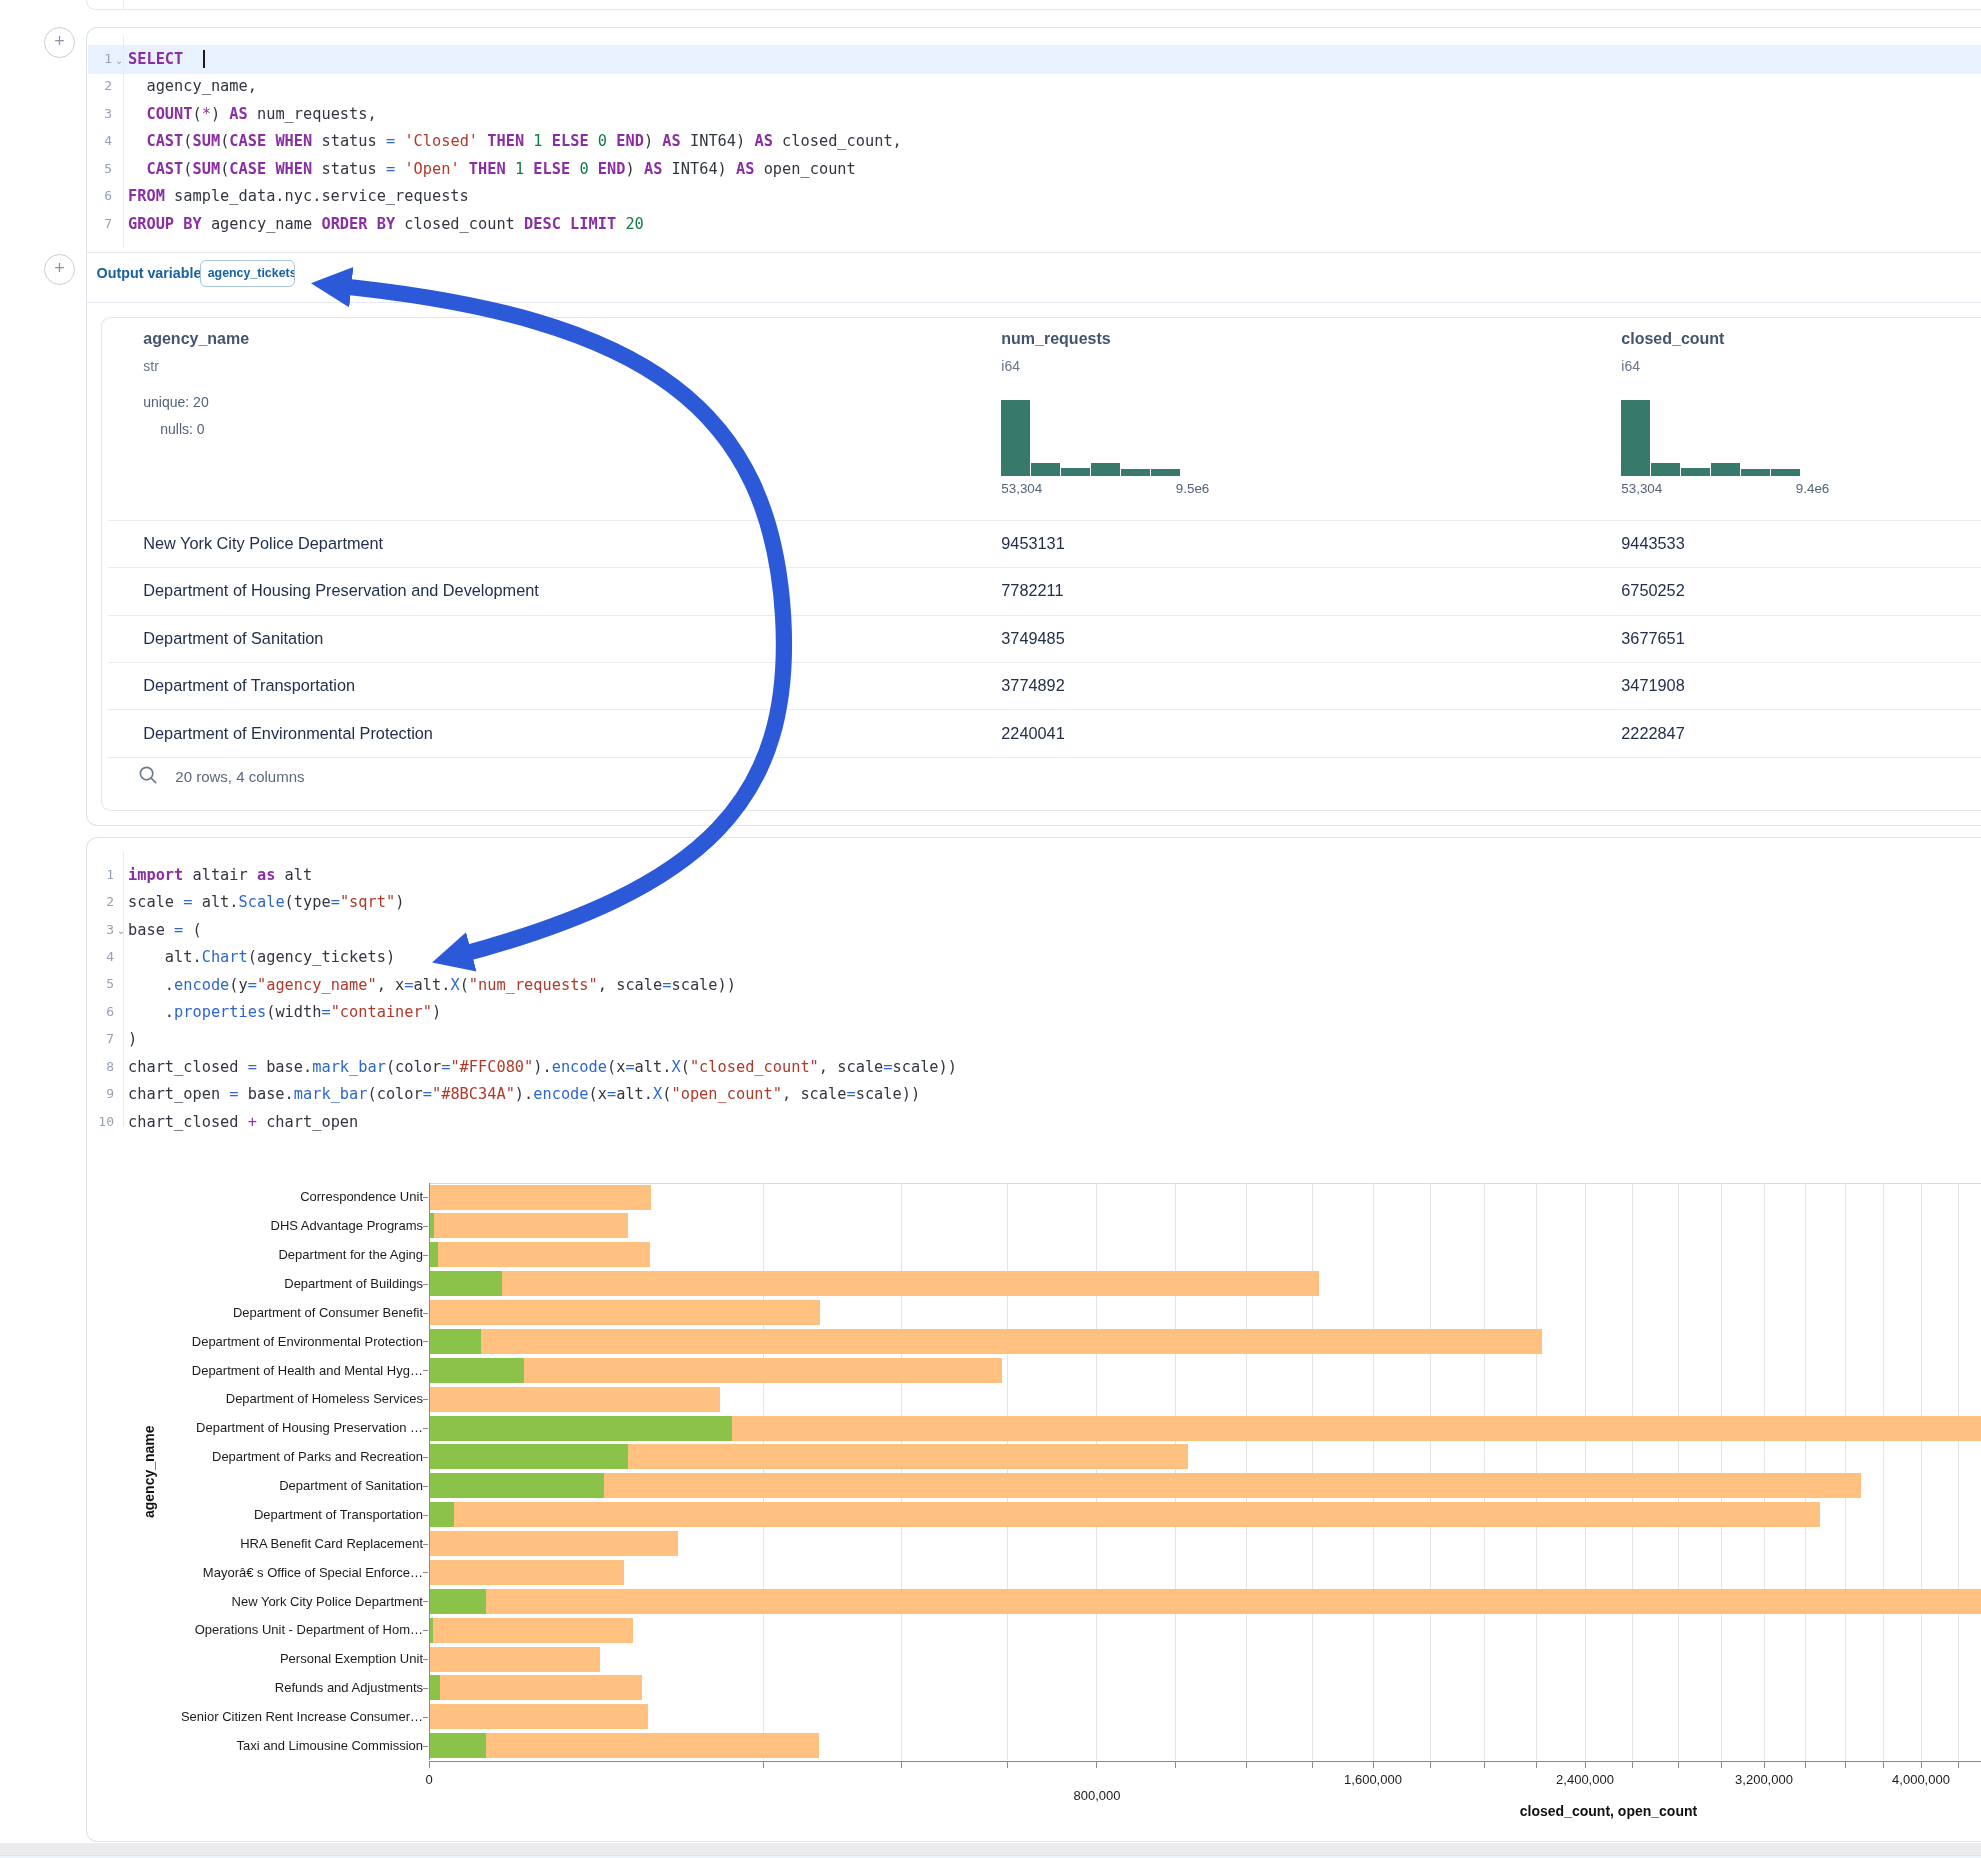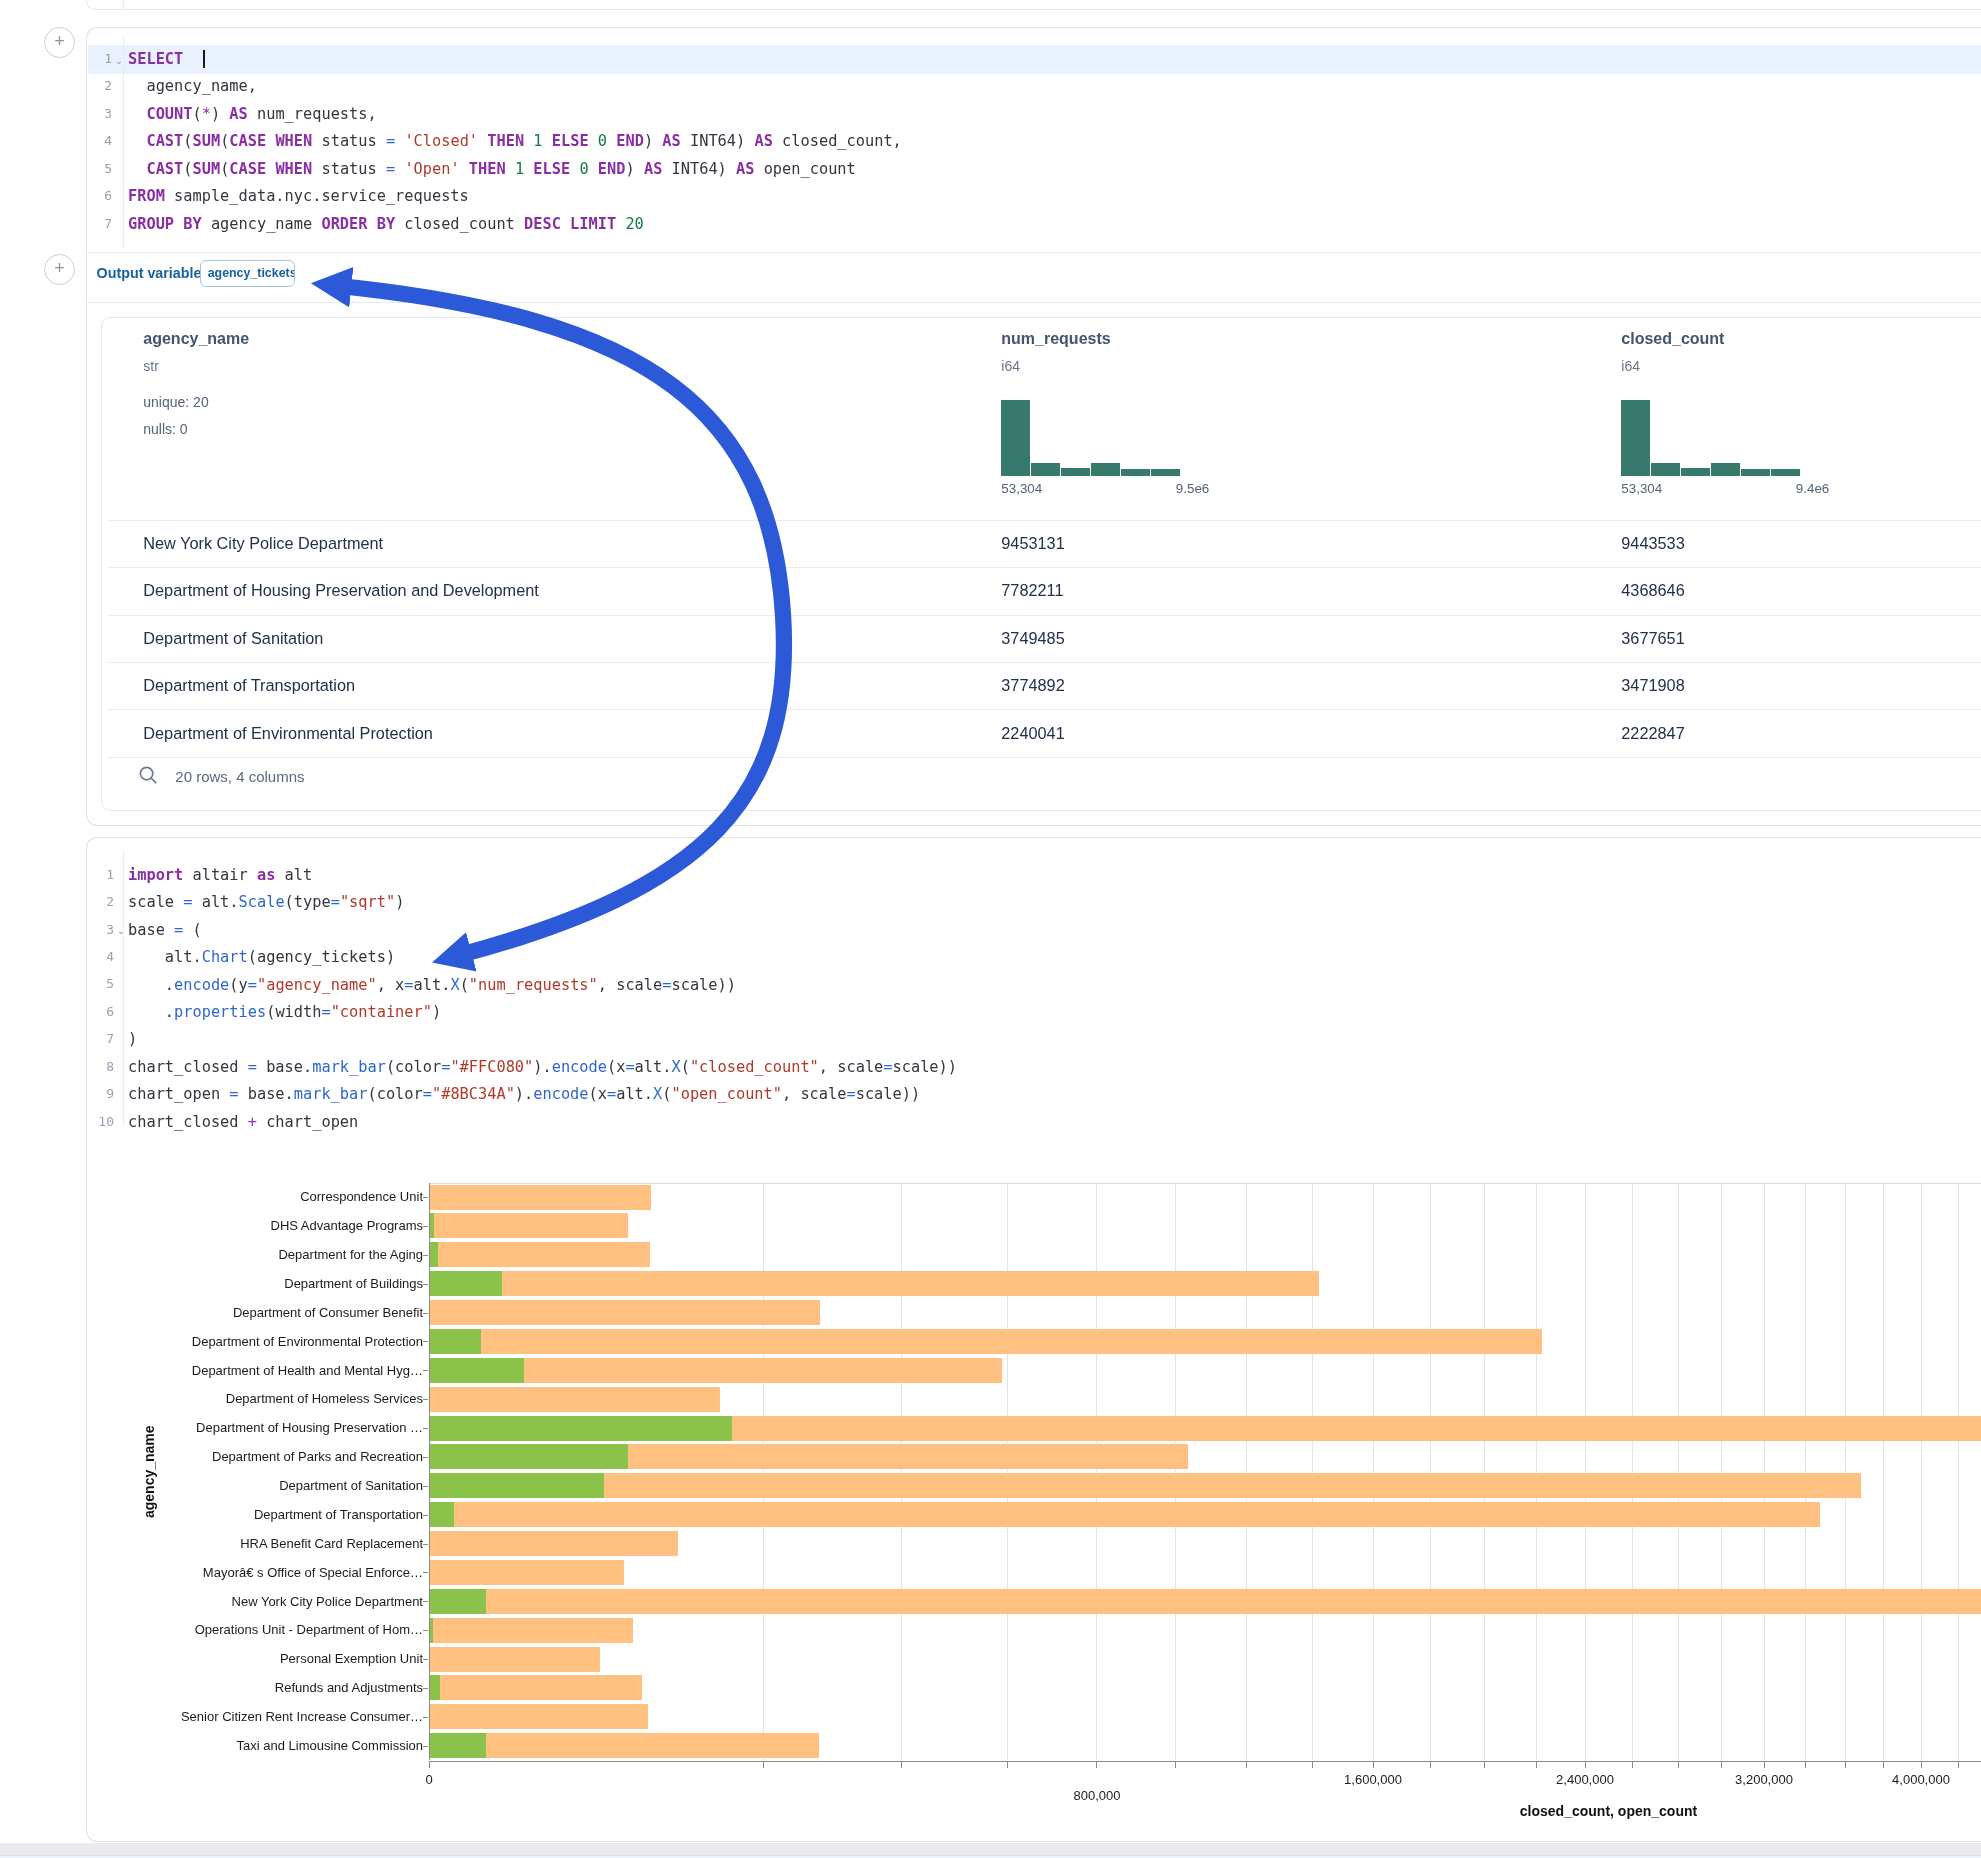--- a/index.html
+++ b/index.html
@@ -83,21 +83,21 @@
 
   <div class="outlabel" style="left:9.6px;top:237px;">Output variable:</div>
   <div class="pill" style="left:113px;top:232px;">agency_tickets</div>
   <div class="hr" style="top:274px;"></div>
 
   <div style="position:absolute;left:14.3px;top:289px;width:1902px;height:492px;border:1px solid #e2e6ed;border-right:none;border-radius:9.6px 0 0 9.6px;background:#fff;">
     <div id="table-headers">
         <div class="colname" style="left: 41px; top: 11.5px;">agency_name</div>
         <div class="coltype" style="left: 41px; top: 40px;">str</div>
         <div class="colstat" style="left: 41px; top: 76px;">unique: 20</div>
-        <div class="colstat" style="left: 41px; top: 103px;">nulls: 0</div>
+        <div class="colstat" style="left: 58px; top: 103px;">nulls: 0</div>
         <div class="colname" style="left: 899px; top: 11.5px;">num_requests</div>
         <div class="coltype" style="left: 899px; top: 40px;">i64</div>
         <div class="hist" style="left: 899px; top: 82px;">
           <div style="height: 76px; background: rgb(55, 122, 107);"></div>
           <div style="height: 13.4px; background: rgb(55, 122, 107);"></div>
           <div style="height: 7.6px; background: rgb(55, 122, 107);"></div>
           <div style="height: 13.4px; background: rgb(55, 122, 107);"></div>
           <div style="height: 6.7px; background: rgb(55, 122, 107);"></div>
           <div style="height: 6.7px; background: rgb(55, 122, 107);"></div>
         </div>
@@ -125,21 +125,21 @@
         <div class="rowsep" style="top: 249px;"></div>
         <div class="rowsep" style="top: 297px;"></div>
         <div class="rowsep" style="top: 344px;"></div>
         <div class="rowsep" style="top: 391px;"></div>
         <div class="rowsep" style="top: 439px;"></div>
         <div class="cellv" style="left: 41px; top: 216px;">New York City Police Department</div>
         <div class="cellv" style="left: 899px; top: 216px;">9453131</div>
         <div class="cellv" style="left: 1519px; top: 216px;">9443533</div>
         <div class="cellv" style="left: 41px; top: 263px;">Department of Housing Preservation and Development</div>
         <div class="cellv" style="left: 899px; top: 263px;">7782211</div>
-        <div class="cellv" style="left: 1519px; top: 263px;">4368646</div>
+        <div class="cellv" style="left: 1519px; top: 263px;">6750252</div>
         <div class="cellv" style="left: 41px; top: 311px;">Department of Sanitation</div>
         <div class="cellv" style="left: 899px; top: 311px;">3749485</div>
         <div class="cellv" style="left: 1519px; top: 311px;">3677651</div>
         <div class="cellv" style="left: 41px; top: 358px;">Department of Transportation</div>
         <div class="cellv" style="left: 899px; top: 358px;">3774892</div>
         <div class="cellv" style="left: 1519px; top: 358px;">3471908</div>
         <div class="cellv" style="left: 41px; top: 406px;">Department of Environmental Protection</div>
         <div class="cellv" style="left: 899px; top: 406px;">2240041</div>
         <div class="cellv" style="left: 1519px; top: 406px;">2222847</div>
       </div>

